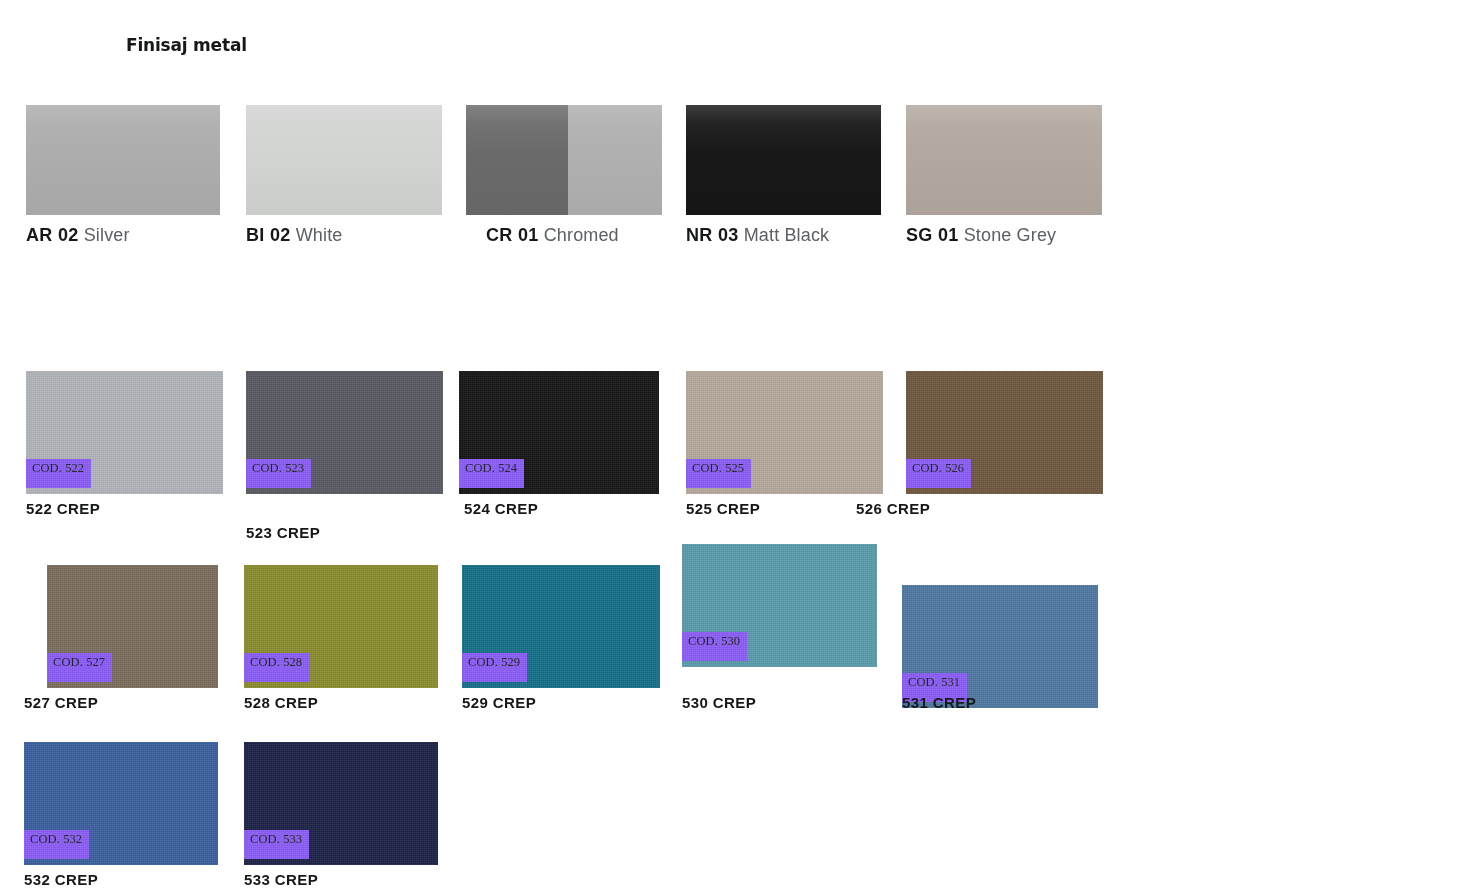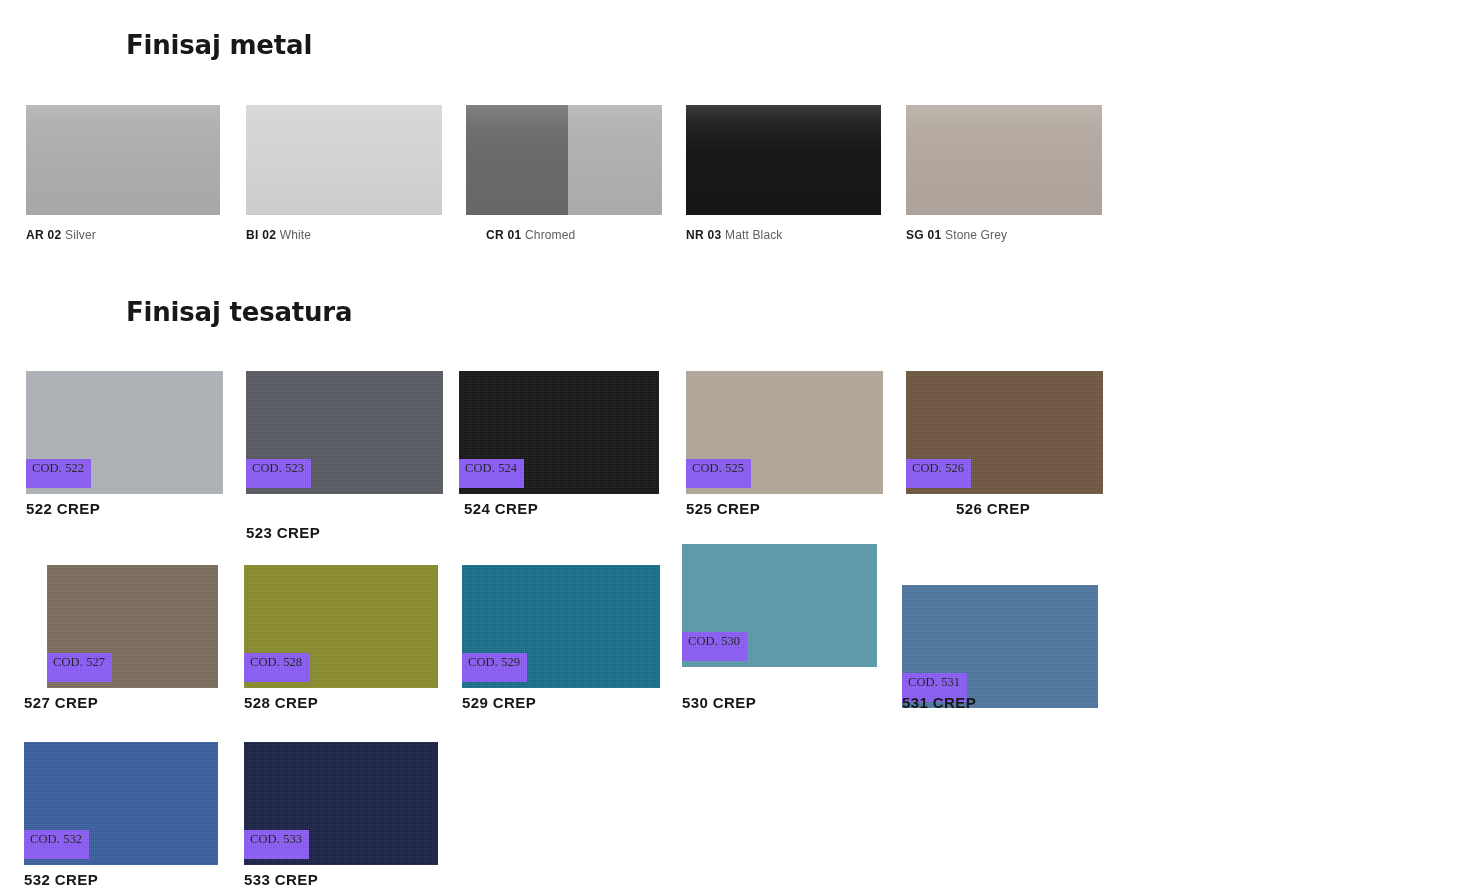--- a/index.html
+++ b/index.html
@@ -18,21 +18,21 @@
     width: 1463px;
     height: 890px;
     background: #ffffff;
   }
 
   
   .section-title {
     position: absolute;
     font-family: "DejaVu Sans", sans-serif;
     font-weight: bold;
-    font-size: 26px;
+    font-size: 17px;
     line-height: 30px;
     letter-spacing: -0.2px;
     color: #16181a;
     white-space: nowrap;
   }
   #metal-title  { left: 126px; top: 30px; }
   #fabric-title { left: 126px; top: 297px; }
 
   
   .grid { position: absolute; left: 0; top: 0; width: 1463px; }
@@ -106,21 +106,21 @@
     white-space: nowrap;
     letter-spacing: 0.1px;
   }
 
   
   .caption {
     position: absolute;
     left: 0;
     white-space: nowrap;
     font-family: "Liberation Sans", sans-serif;
-    font-size: 12px;
+    font-size: 18px;
     line-height: 18px;
     color: #3a3d40;
     letter-spacing: 0.15px;
   }
   .caption .code {
     font-weight: bold;
     color: #16181a;
     letter-spacing: 0.3px;
   }
   .caption .name { font-weight: normal; color: #5c6063; }
@@ -158,21 +158,20 @@
       <div class="swatch-cell" style="left: 686px; top: 105px; width: 195px; height: 110px;">
         <div class="swatch metal" style="background: rgb(23, 23, 23);"></div>
       </div>
       <div class="caption" style="left: 686px; top: 226px;"><span class="code">NR 03</span><span class="name"> Matt Black</span></div>
       <div class="swatch-cell" style="left: 906px; top: 105px; width: 196px; height: 110px;">
         <div class="swatch metal" style="background: rgb(178, 168, 159);"></div>
       </div>
       <div class="caption" style="left: 906px; top: 226px;"><span class="code">SG 01</span><span class="name"> Stone Grey</span></div>
     </div>
 
-  <h2 class="section-title" id="fabric-title">Finisaj tesatura</h2>
 
   <div class="grid" id="fabric-grid">
       <div class="swatch-cell" style="left: 26px; top: 371px; width: 197px; height: 123px;">
         <div class="swatch tex" style="background: rgb(176, 179, 184);">
           <div class="cod-badge">COD. 522</div>
         </div>
       </div>
       <div class="caption fabric" style="left: 26px; top: 500px;">522 CREP</div>
       <div class="swatch-cell" style="left: 246px; top: 371px; width: 197px; height: 123px;">
         <div class="swatch tex" style="background: rgb(88, 90, 97);">
@@ -190,21 +189,21 @@
         <div class="swatch tex" style="background: rgb(180, 168, 155);">
           <div class="cod-badge">COD. 525</div>
         </div>
       </div>
       <div class="caption fabric" style="left: 686px; top: 500px;">525 CREP</div>
       <div class="swatch-cell" style="left: 906px; top: 371px; width: 197px; height: 123px;">
         <div class="swatch tex" style="background: rgb(110, 87, 64);">
           <div class="cod-badge">COD. 526</div>
         </div>
       </div>
-      <div class="caption fabric" style="left: 956px; top: 500px; text-align: center;">526 CREP</div>
+      <div class="caption fabric" style="left: 856px; top: 500px; text-align: center;">526 CREP</div>
       <div class="swatch-cell" style="left: 24px; top: 565px; width: 194px; height: 123px; padding-left: 23px;">
         <div class="swatch tex" style="background: rgb(123, 108, 94);">
           <div class="cod-badge">COD. 527</div>
         </div>
       </div>
       <div class="caption fabric" style="left: 24px; top: 694px;">527 CREP</div>
       <div class="swatch-cell" style="left: 244px; top: 565px; width: 194px; height: 123px;">
         <div class="swatch tex" style="background: rgb(138, 140, 45);">
           <div class="cod-badge">COD. 528</div>
         </div>

